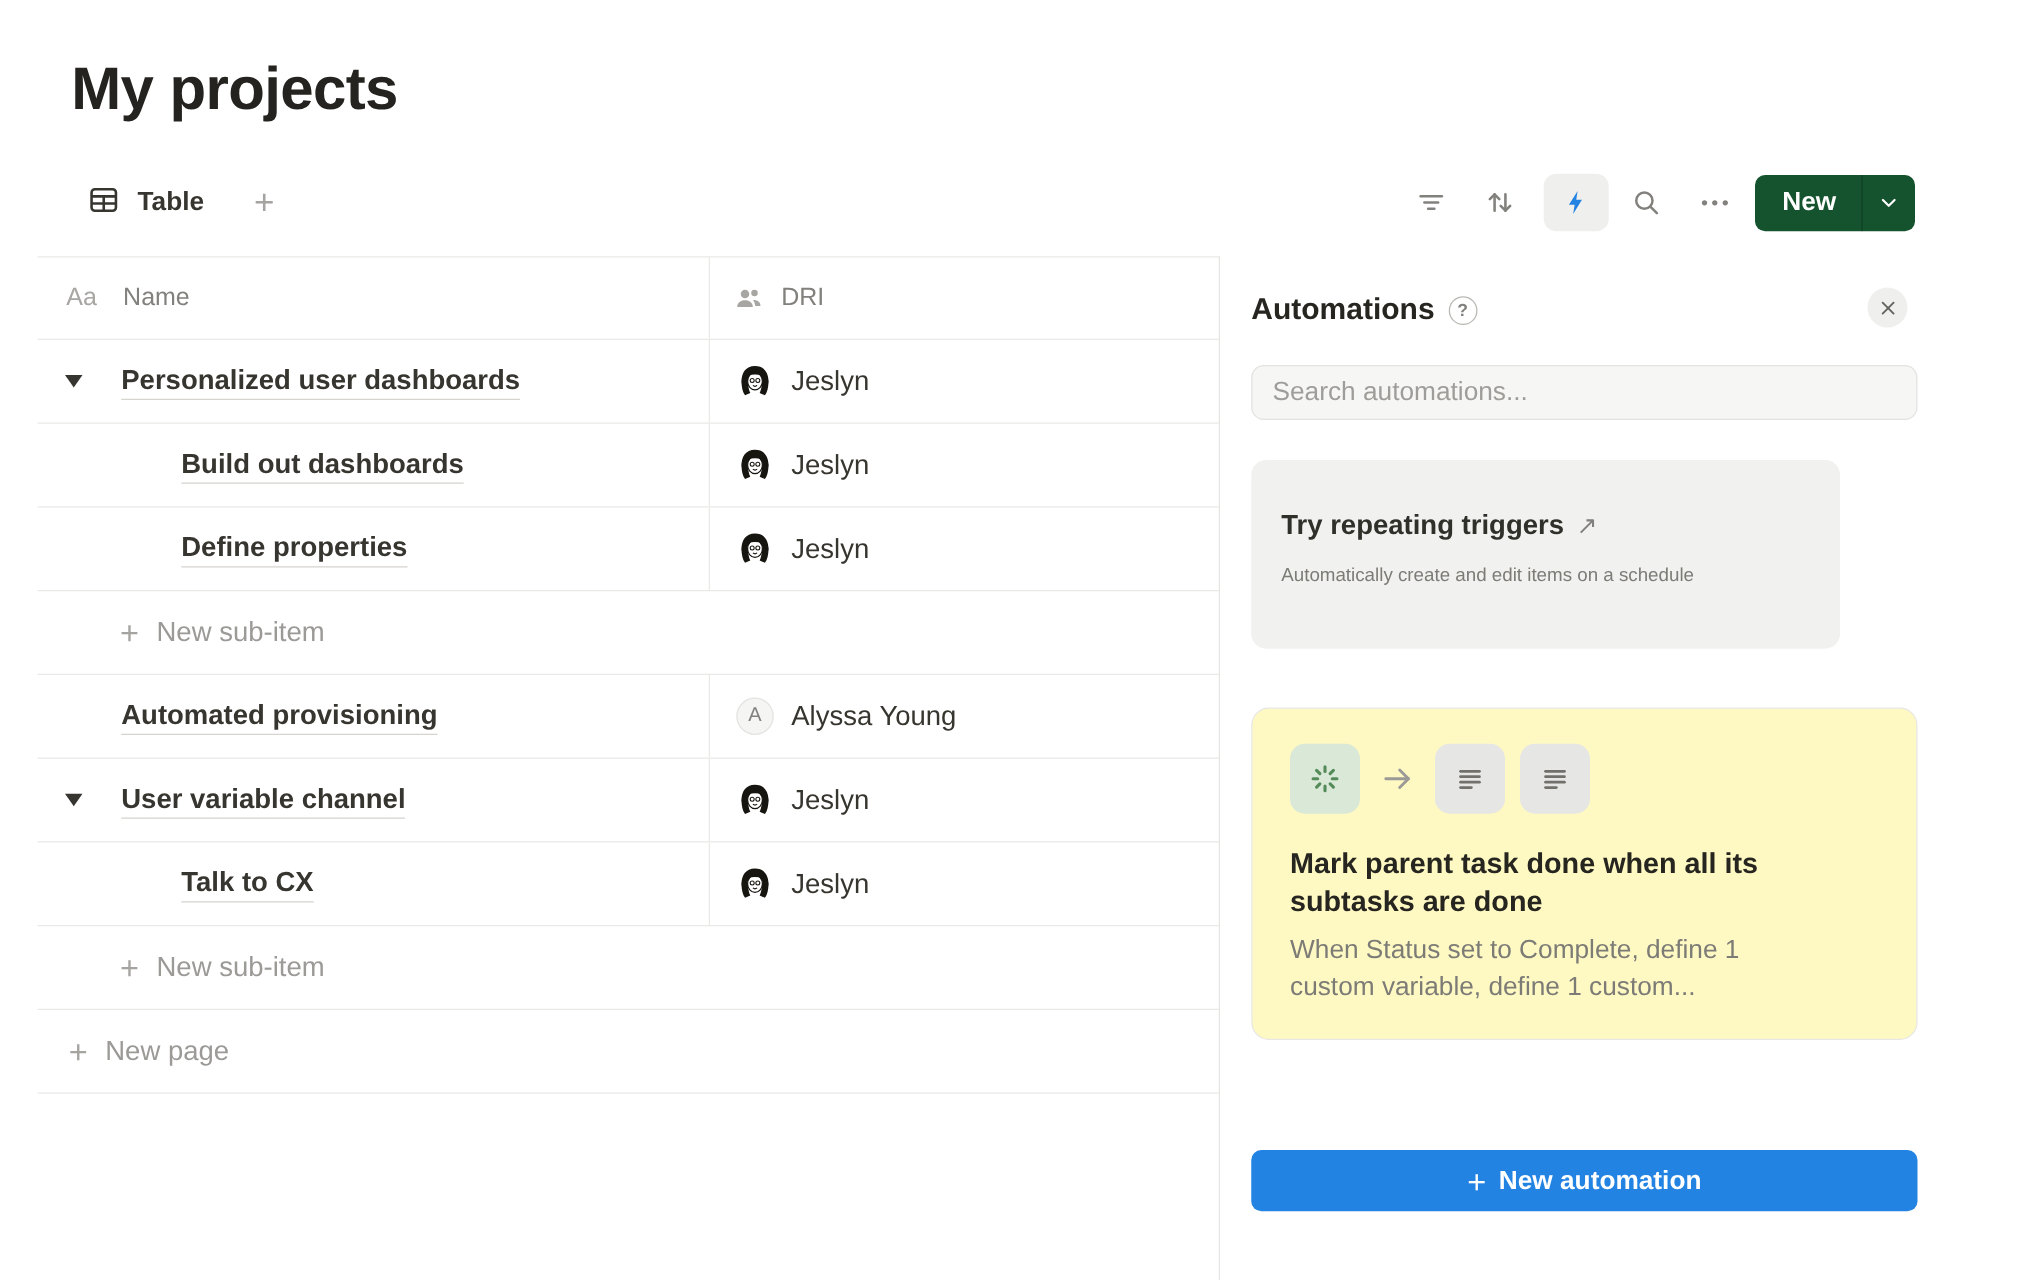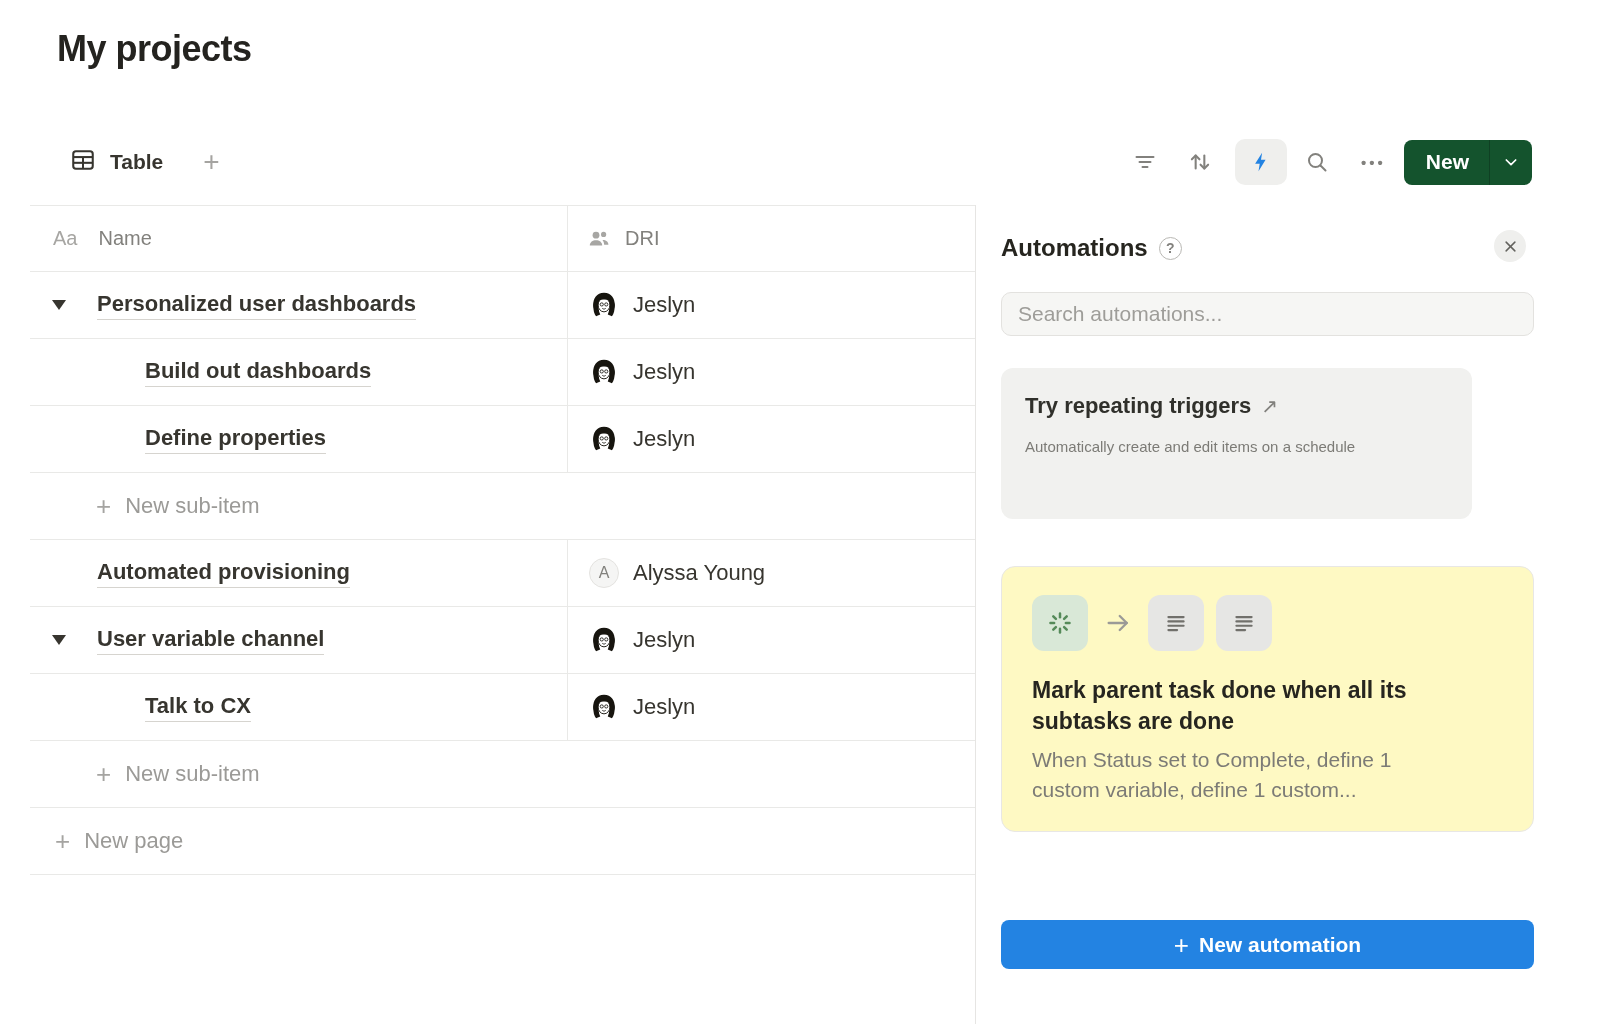--- a/index.html
+++ b/index.html
@@ -1,20 +1,20 @@
 <!DOCTYPE html>
 <html><head>
 <meta charset="utf-8">
 <style>
   * { margin:0; padding:0; box-sizing:border-box; }
   html,body { width:1622px; height:1024px; background:#ffffff; overflow:hidden;
     font-family:"Liberation Sans","DejaVu Sans",sans-serif; color:#37352f; }
 
   .header { position:relative; height:205px; }
-  .page-title { position:absolute; left:57px; top:28px; font-size:36px; font-weight:700;
+  .page-title { position:absolute; left:57px; top:44px; font-size:48px; font-weight:700;
     letter-spacing:-0.5px; color:#24231f; }
 
   .tab-group { position:absolute; left:70px; top:139px; height:46px; display:flex; align-items:center; }
   .tab-label { font-size:21px; font-weight:600; margin-left:14px; }
   .tab-add { margin-left:40px; color:#a5a4a1; font-size:28px; font-weight:300; line-height:1; cursor:pointer; }
 
   .actions { position:absolute; right:90px; top:139px; height:46px; display:flex; align-items:center; }
   .icon-btn { display:flex; align-items:center; justify-content:center; cursor:pointer; }
   .i-filter { width:24px; margin-right:30px; }
   .i-sort   { width:26px; margin-right:22px; }
@@ -68,21 +68,21 @@
   .close-btn { position:absolute; right:8px; top:-4px; width:32px; height:32px; border-radius:50%;
     background:#efefed; display:flex; align-items:center; justify-content:center; cursor:pointer; }
 
   .search-box { margin-top:30px; width:533px; height:44px; background:#f6f6f4;
     border:1px solid #e3e2df; border-radius:10px; display:flex; align-items:center; padding:0 16px; }
   .search-box input { border:none; outline:none; background:transparent; width:100%;
     font-size:21px; font-family:inherit; color:#37352f; }
   .search-box input::placeholder { color:#9e9d99; }
 
   .promo-card { margin-top:32px; width:471px; height:151px; background:#f1f1ef; border-radius:12px;
-    padding:25px 24px; cursor:pointer; }
+    padding:39px 24px; cursor:pointer; }
   .promo-title { font-size:22px; font-weight:600; color:#30302b; display:flex; align-items:center; gap:10px; }
   .ne-arrow { color:#82817d; font-size:20px; font-weight:400; }
   .promo-desc { margin-top:10px; font-size:15px; line-height:36px; color:#7c7b76; max-width:450px; }
 
   .auto-card { margin-top:47px; width:533px; background:#fef9c3; border:1px solid #e8e7e5;
     border-radius:14px; padding:28px 30px 26px; cursor:pointer; }
   .icon-row { display:flex; align-items:center; }
   .mini-tile { width:56px; height:56px; border-radius:12px; display:flex; align-items:center; justify-content:center; }
   .tile-green { background:#d9e8d7; }
   .tile-gray { background:#e6e6e4; }

